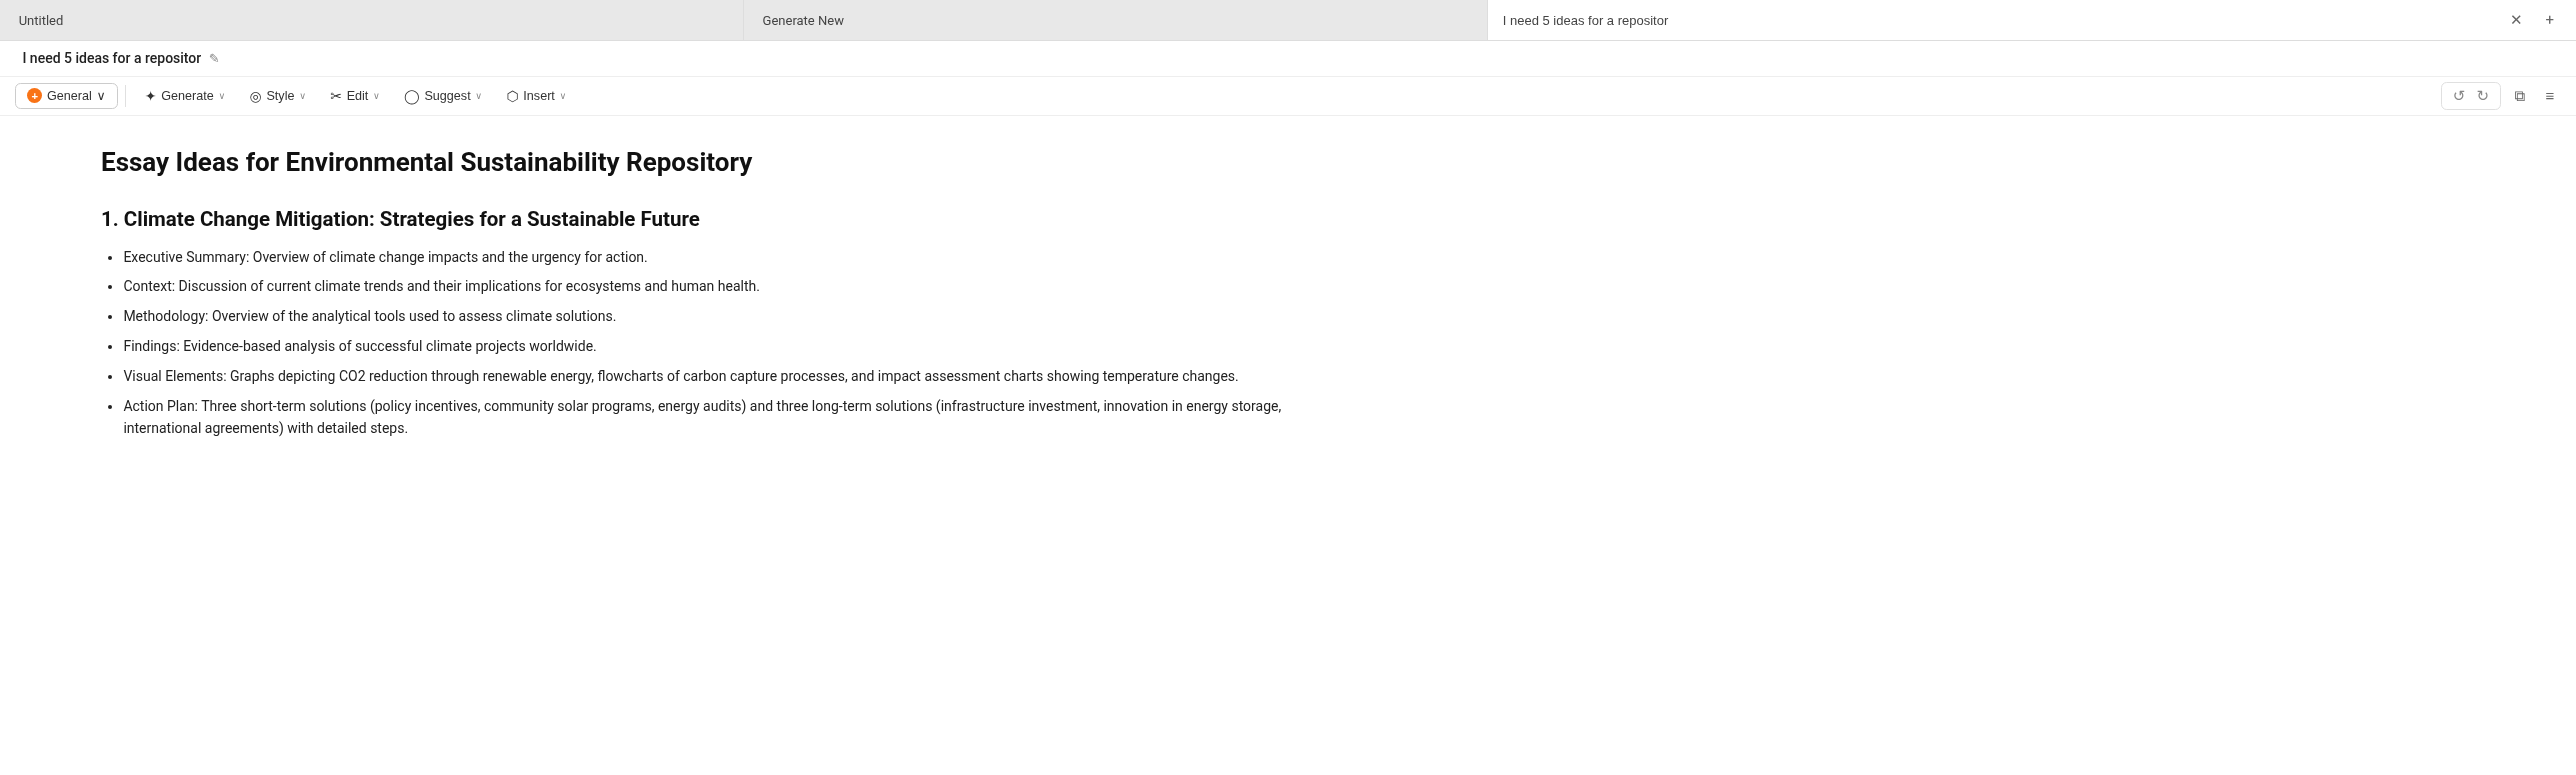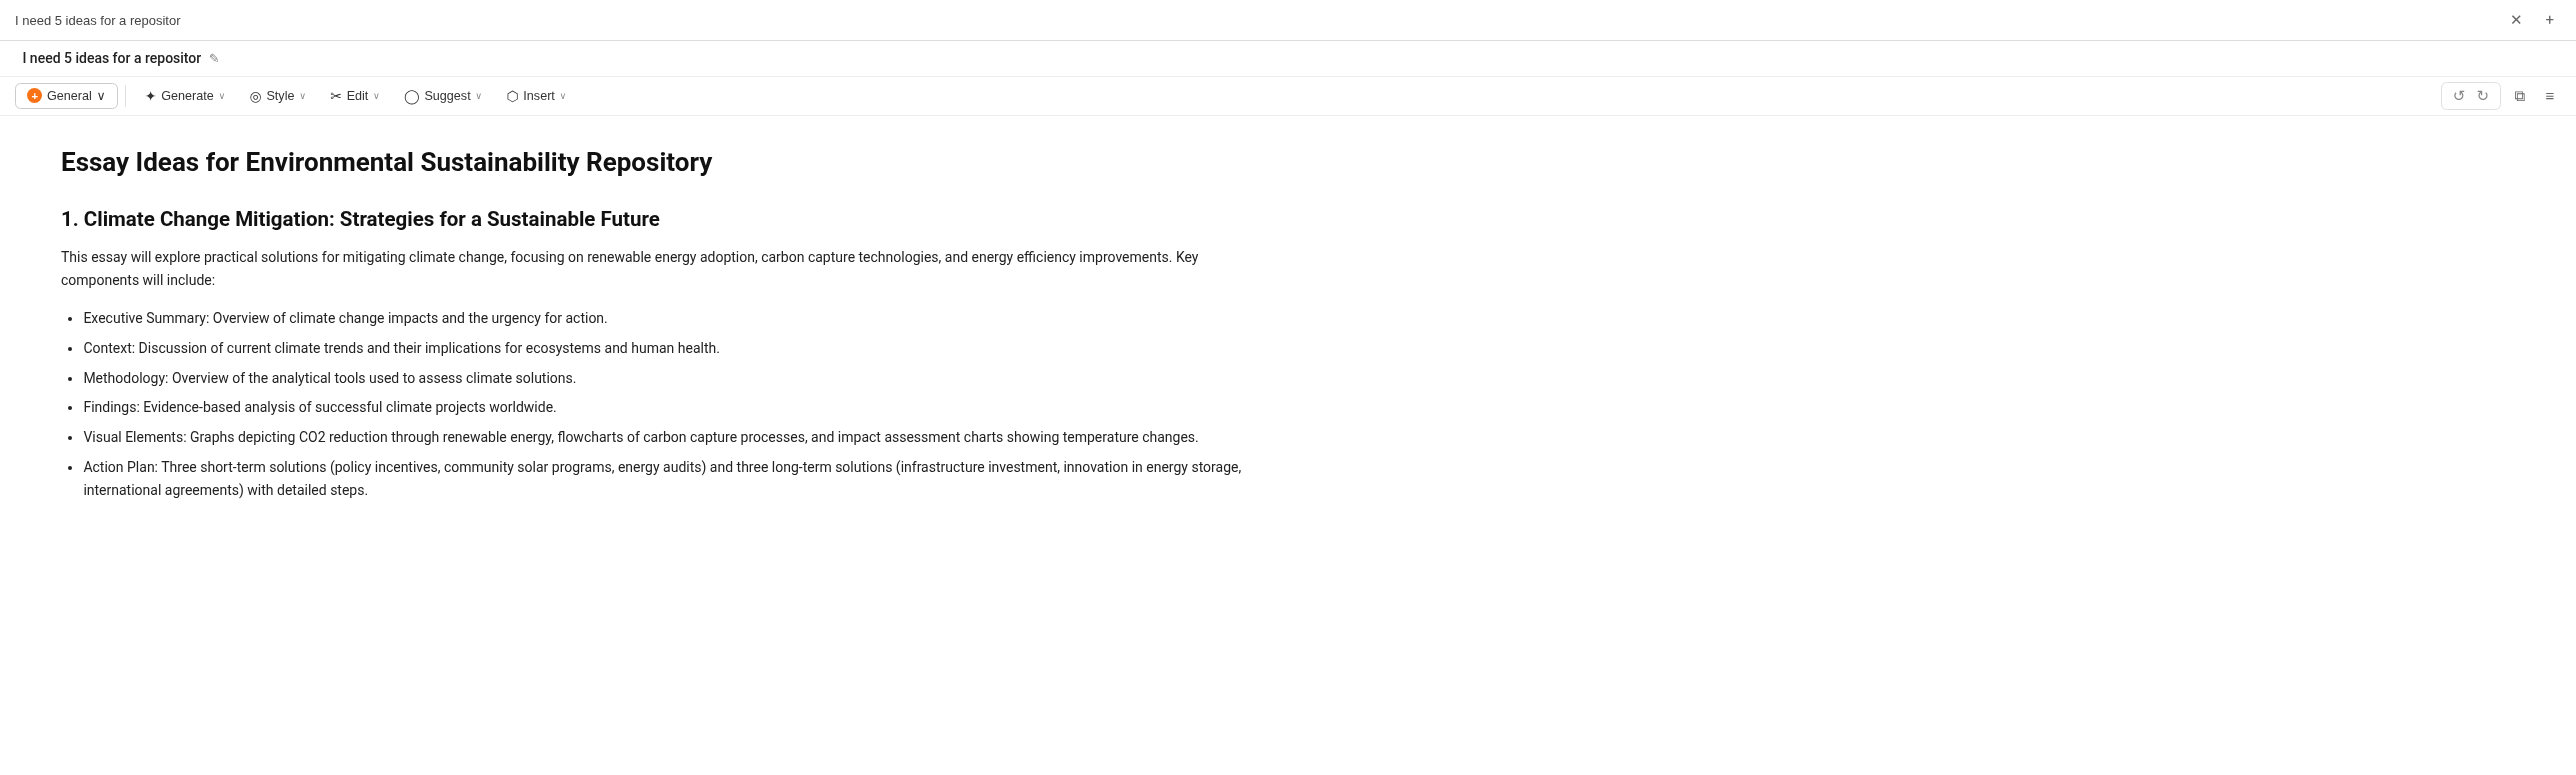--- a/index.html
+++ b/index.html
@@ -167,20 +167,21 @@
       color: #888;
       font-size: 15px;
       padding: 0 3.7px;
     }
 
     
     .content-area {
       padding: 30px 61px;
       max-width: 1308px;
       line-height: 1.6;
+      margin-left: 40px;
     }
     .essay-title {
       font-size: 26px;
       font-weight: 700;
       color: #111;
       margin-bottom: 26px;
       line-height: 1.3;
     }
     .section-heading {
       font-size: 20.5px;
@@ -206,20 +207,26 @@
       line-height: 1.6;
     }
     .bullet-list li strong {
       font-weight: 400;
     }
   </style>
 </head>
 <body>
 
 <div class="tab-bar">
+  <div class="tab">
+    <span>Untitled</span>
+  </div>
+  <div class="tab-generate">
+    <span>Generate New</span>
+  </div>
   <div class="tab-search">
     <input value="I need 5 ideas for a repositor" placeholder="I need 5 ideas for a repositor" style="">
     <div class="tab-search-icons">
       <div class="icon-btn">✕</div>
       <div class="icon-btn">+</div>
     </div>
   </div>
 </div>
 
 <div class="doc-title-bar">
@@ -276,21 +283,20 @@
     <span class="icon-btn">⧉</span>
     <span class="icon-btn">≡</span>
   </div>
 </div>
 
 <div class="content-area">
   <h1 class="essay-title">Essay Ideas for Environmental Sustainability Repository</h1>
 
   <h2 class="section-heading">1. Climate Change Mitigation: Strategies for a Sustainable Future</h2>
 
-  <p class="section-intro">This essay will explore practical solutions for mitigating climate change, focusing on renewable energy adoption, carbon capture technologies, and energy efficiency improvements. Key components will include:</p>
 
   <ul class="bullet-list">
   <li><strong>Executive Summary:</strong> Overview of climate change impacts and the urgency for action.</li>
       <li><strong>Context:</strong> Discussion of current climate trends and their implications for ecosystems and human health.</li>
       <li><strong>Methodology:</strong> Overview of the analytical tools used to assess climate solutions.</li>
       <li><strong>Findings:</strong> Evidence-based analysis of successful climate projects worldwide.</li>
       <li><strong>Visual Elements:</strong> Graphs depicting CO2 reduction through renewable energy, flowcharts of carbon capture processes, and impact assessment charts showing temperature changes.</li>
       <li><strong>Action Plan:</strong> Three short-term solutions (policy incentives, community solar programs, energy audits) and three long-term solutions (infrastructure investment, innovation in energy storage, international agreements) with detailed steps.</li>
     </ul>
 </div>

